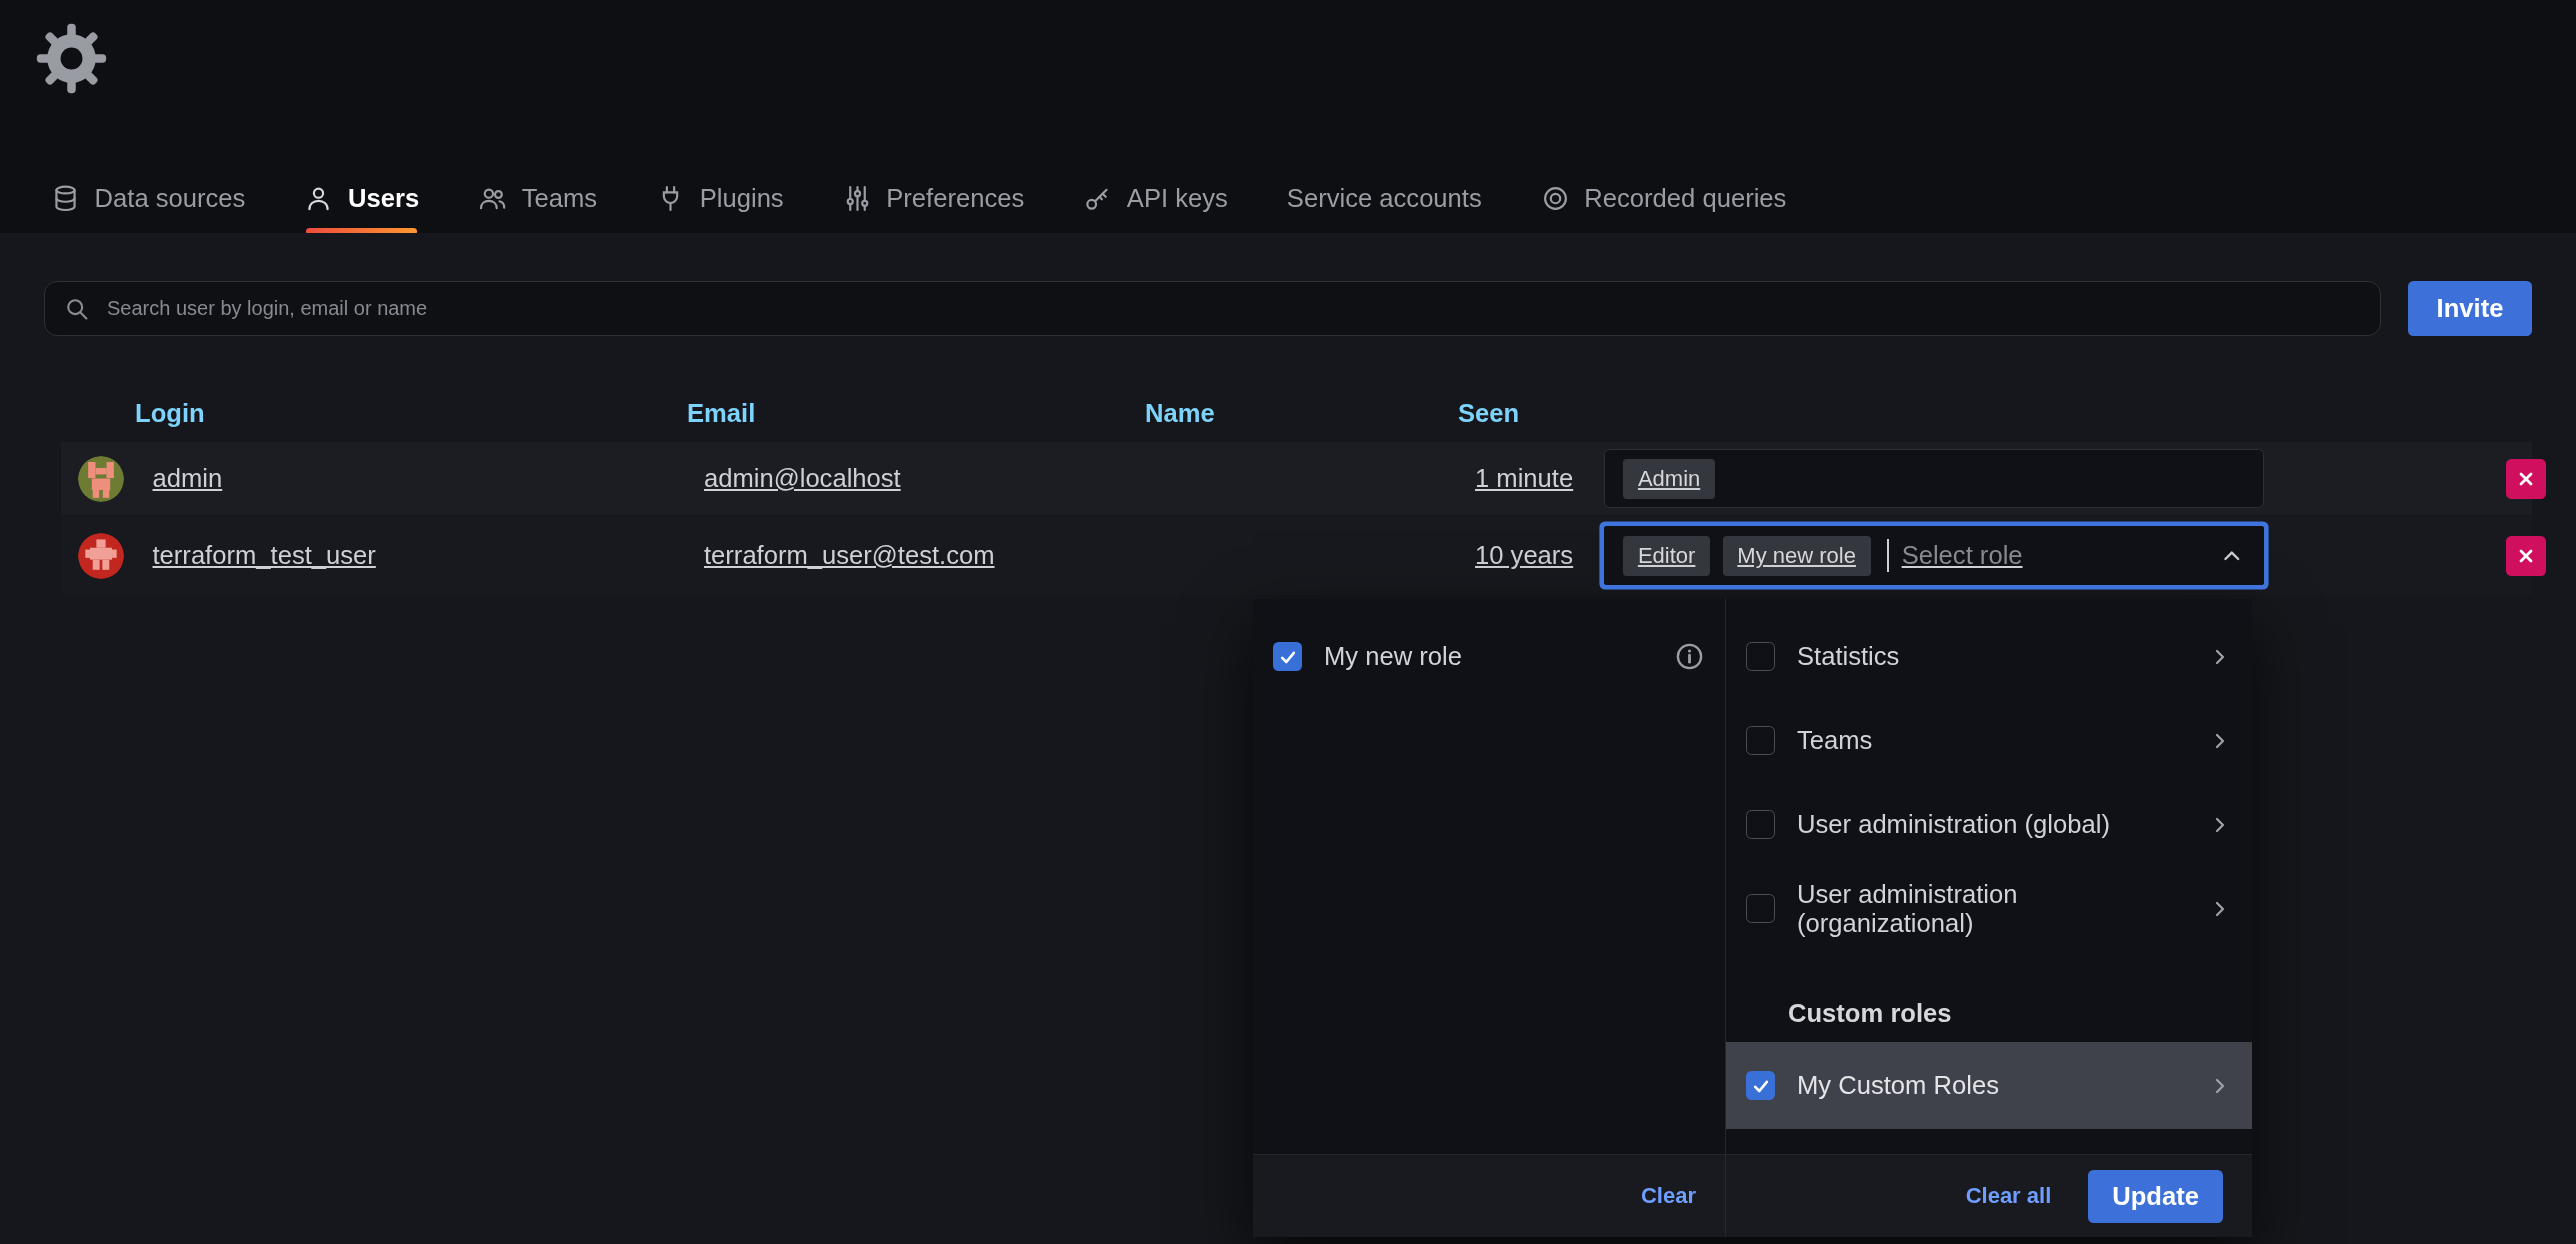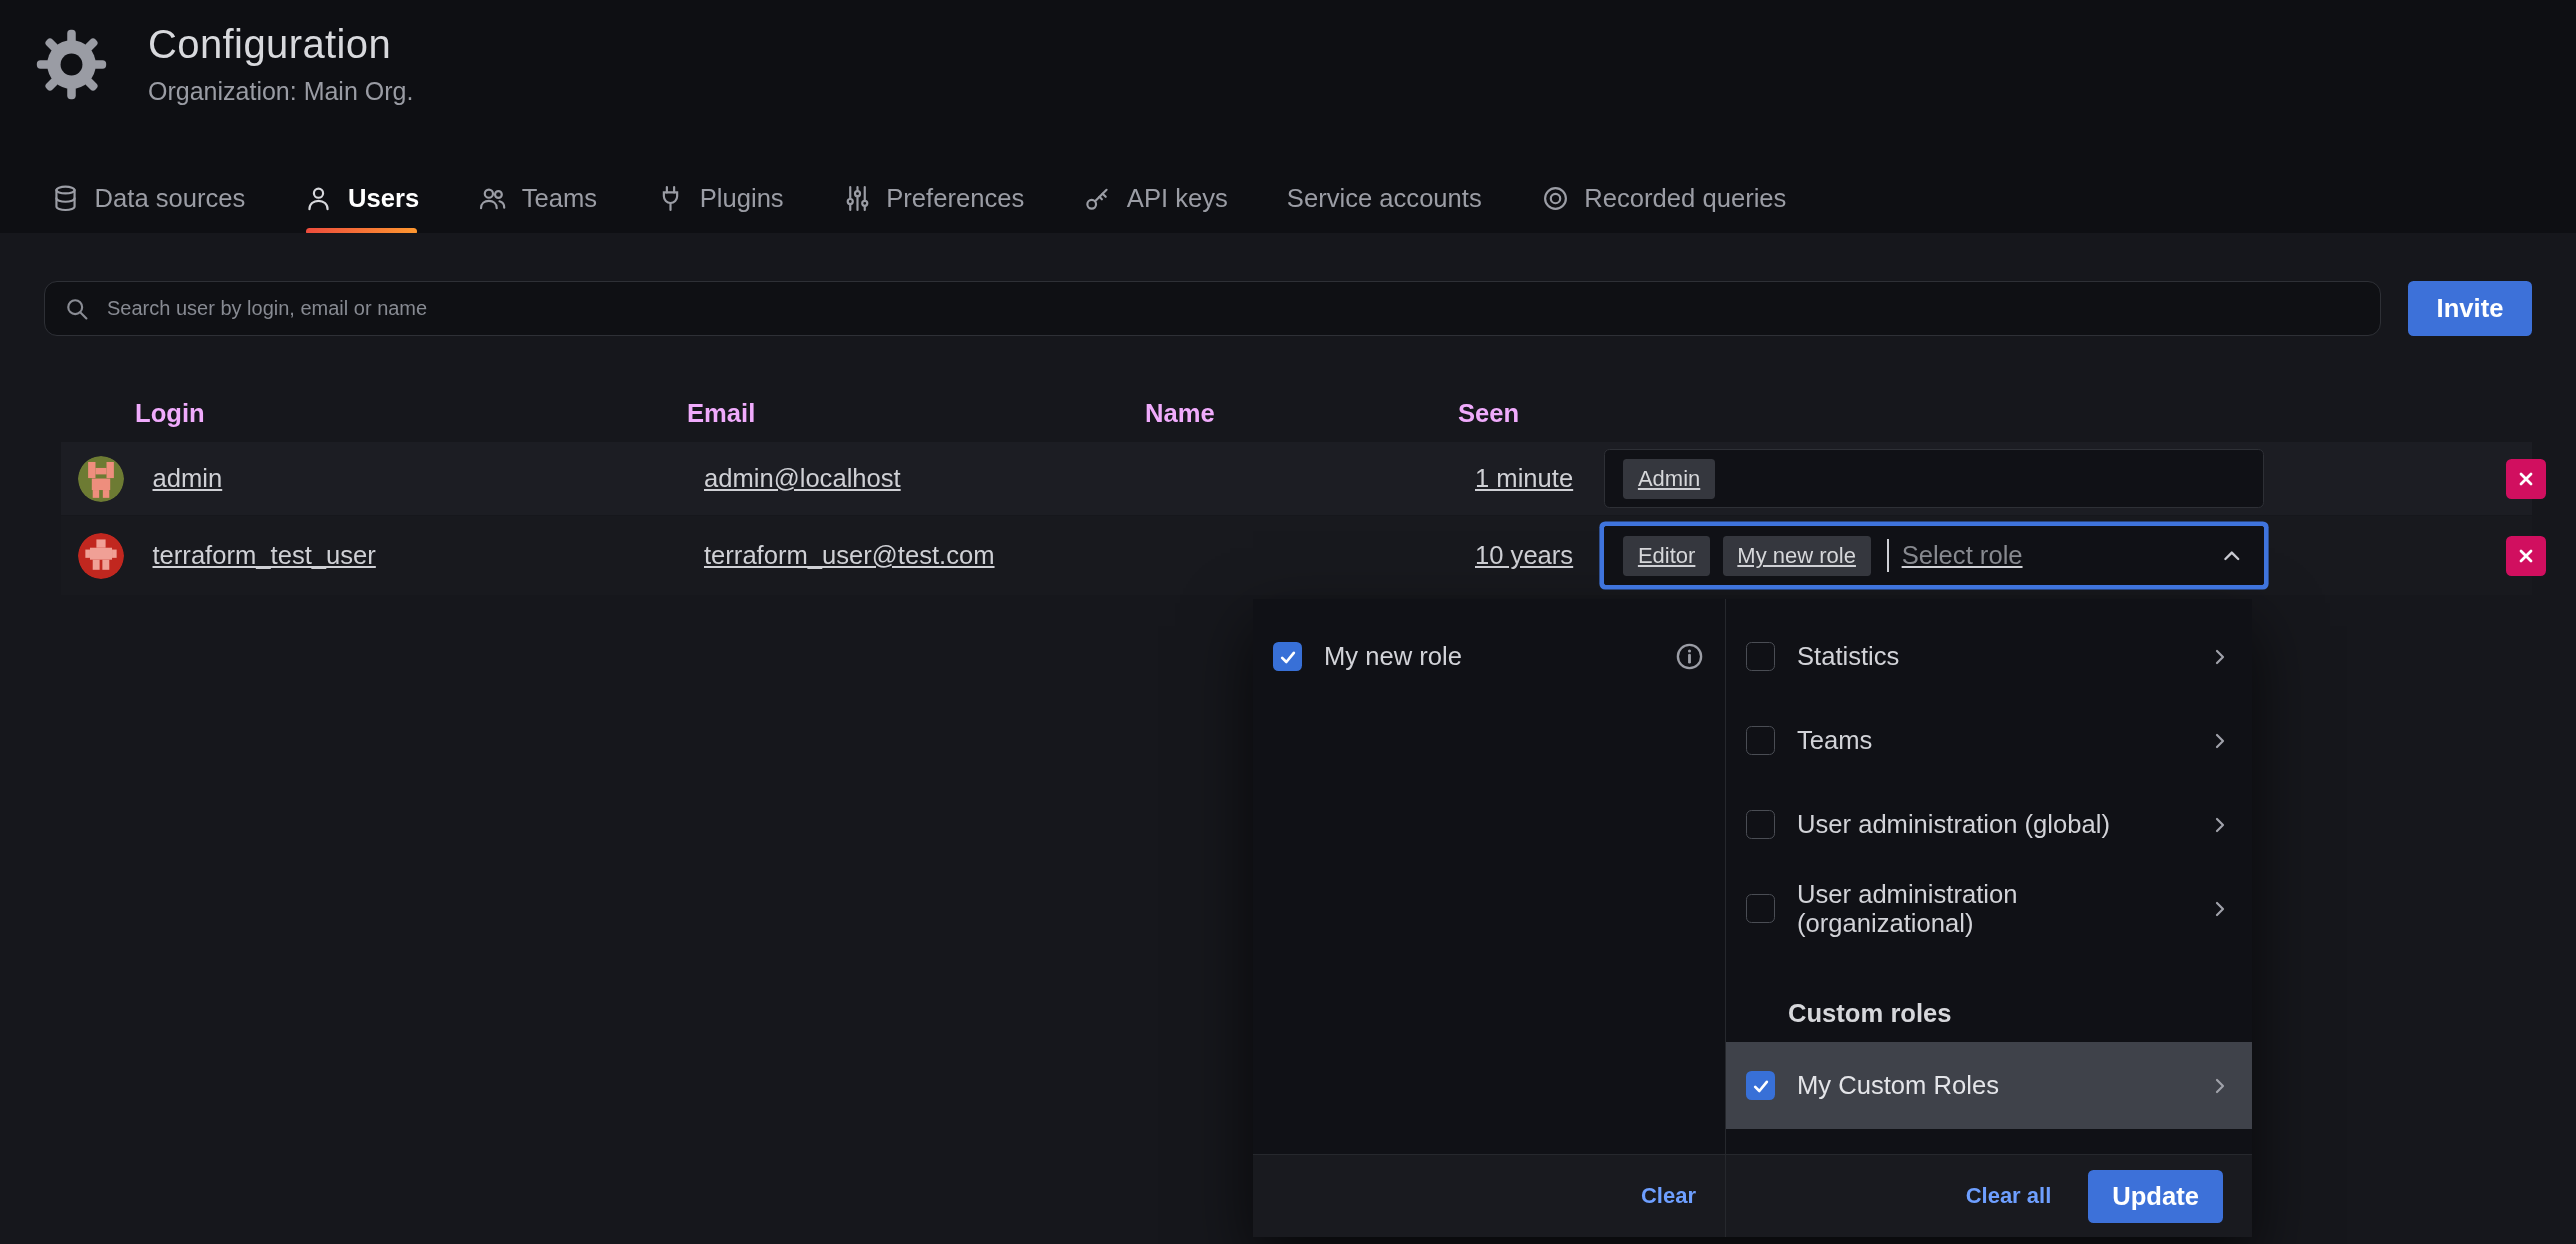--- a/index.html
+++ b/index.html
@@ -36,21 +36,21 @@
   .search svg { position:absolute; left:20px; top:14.6px; width:25.6px; height:25.6px; color:#8a8c94; }
   .search input { width:100%; height:55px; background:#0f1014; border:0.9px solid #2e3036; border-radius:13px;
     color:#c9cad1; font-size:20px; padding:0 18.3px 0 62px; font-family:inherit; outline:none; }
   .search input::placeholder { color:#878a92; }
   .btn { background:#3d71d9; color:#fff; border:none; border-radius:5.5px; font-size:25.6px; font-weight:600;
     font-family:inherit; cursor:pointer; }
   .invite { width:124px; height:55px; }
 
   
   .grid { display:grid; grid-template-columns:643px 458px 313px 129px 835px 110px; align-items:center; }
-  .thead { position:absolute; top:151px; left:44px; right:44px; height:59px; font-size:25.6px; font-weight:700; color:#f0abfc; }
+  .thead { position:absolute; top:151px; left:44px; right:44px; height:59px; font-size:25.6px; font-weight:700; color:#7dd3fc; }
   .c-login-h { padding-left:91px; }
   .c-role-h { padding-left:14.6px; }
   .trow { position:absolute; left:61px; right:44px; height:73px; font-size:25.6px; color:#cfd0d5;text-decoration:underline; }
   .trow.r1 { top:209px; background:#1c1d23; }
   .trow.r2 { top:283px; height:79px; background:#18191e; }
   .cell-login { display:flex; align-items:center; gap:29px; padding-left:16.5px; }
   .avatar { width:46px; height:46px; border-radius:50%; flex:none; }
 
   .select { width:660px; height:59px; background:#101116; border:0.9px solid #2e3036; border-radius:5.5px;
     display:flex; align-items:center; gap:12.8px; padding:0 18.3px; cursor:pointer; }
@@ -100,24 +100,20 @@
         <rect x="10.6" y="0.6" width="2.8" height="4.6" rx="1.2" transform="rotate(90 12 12)"></rect>
         <rect x="10.6" y="0.6" width="2.8" height="4.6" rx="1.2" transform="rotate(135 12 12)"></rect>
         <rect x="10.6" y="0.6" width="2.8" height="4.6" rx="1.2" transform="rotate(180 12 12)"></rect>
         <rect x="10.6" y="0.6" width="2.8" height="4.6" rx="1.2" transform="rotate(225 12 12)"></rect>
         <rect x="10.6" y="0.6" width="2.8" height="4.6" rx="1.2" transform="rotate(270 12 12)"></rect>
         <rect x="10.6" y="0.6" width="2.8" height="4.6" rx="1.2" transform="rotate(315 12 12)"></rect>
         <circle cx="12" cy="12" r="8"></circle>
       </g>
       <circle cx="12" cy="12" r="3.6" fill="#0e0f13"></circle>
     </svg>
-    <div class="titles">
-      <h1>Configuration</h1>
-      <div class="sub">Organization: Main Org.</div>
-    </div>
   </div>
 
   <nav class="tabs">
     <div class="tab">
       <svg viewBox="0 0 24 24" fill="none" stroke="currentColor" stroke-width="1.8" stroke-linecap="round">
         <ellipse cx="12" cy="5" rx="7.5" ry="2.8"></ellipse>
         <path d="M4.5 5v6.8c0 1.6 3.4 2.9 7.5 2.9s7.5-1.3 7.5-2.9V5"></path>
         <path d="M4.5 11.8v6.8c0 1.6 3.4 2.9 7.5 2.9s7.5-1.3 7.5-2.9v-6.8"></path>
       </svg>
       <span>Data sources</span>

